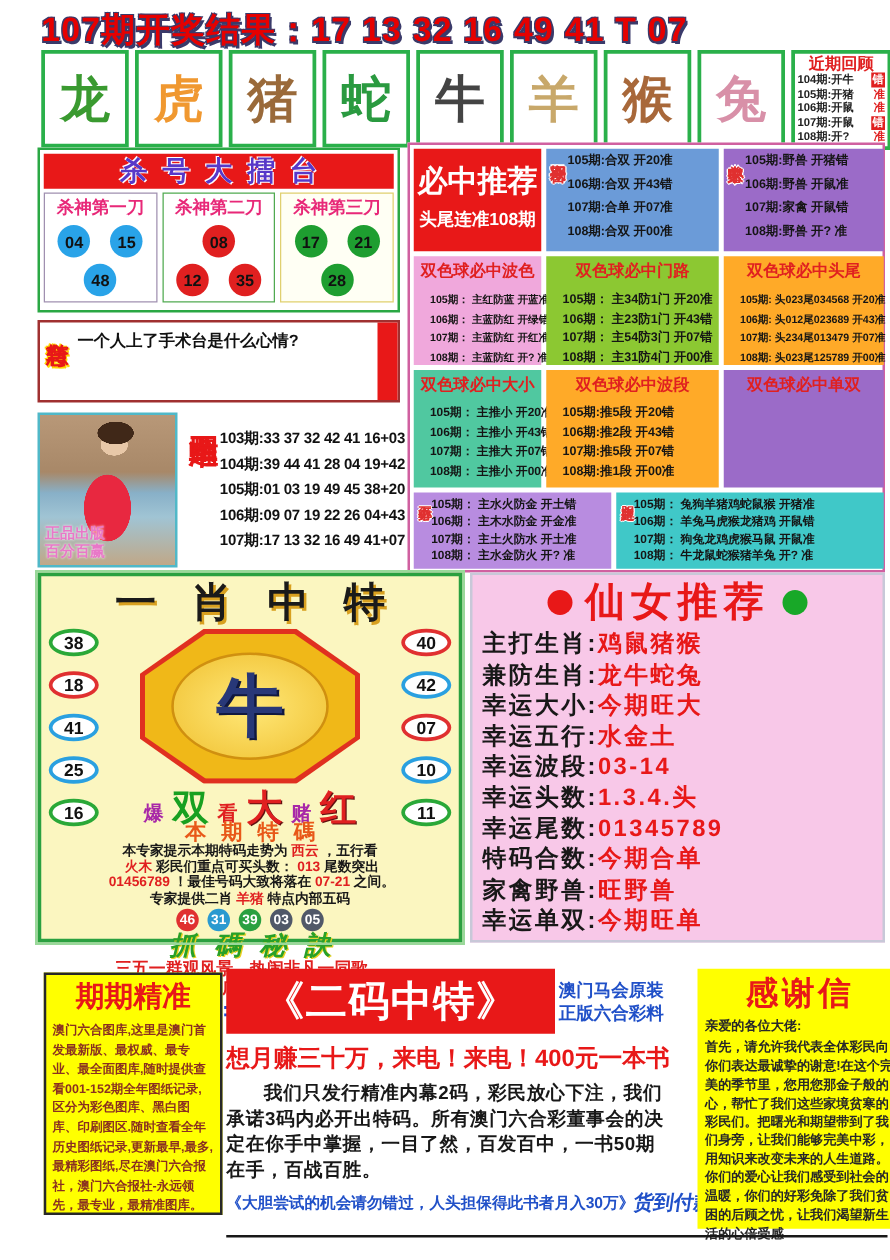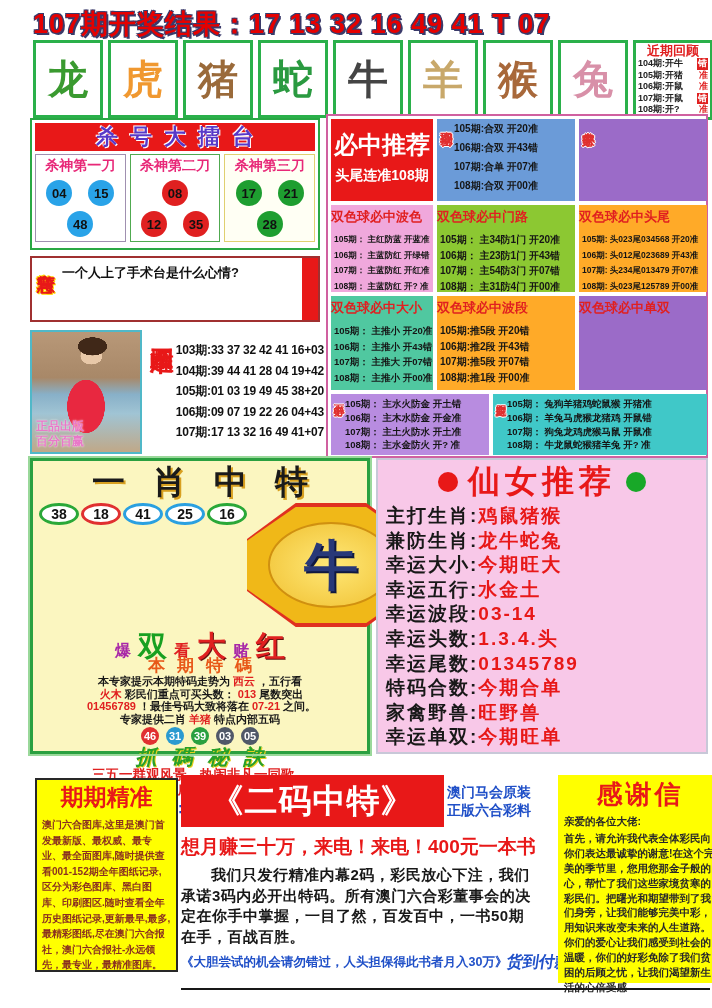--- a/index.html
+++ b/index.html
@@ -61,44 +61,44 @@
   .p-recommend{left:3px;top:3px;width:102px;height:82px;background:#e81818;color:#fff;text-align:center;font-weight:bold;}
   .rec-l1{font-size:24px;margin-top:10px;letter-spacing:0px;}
   .rec-l2{font-size:14px;margin-top:6px;white-space:nowrap;}
   .vpanel{display:flex;}
   .p-hedouble{left:109px;top:3px;width:138px;height:82px;background:#6b9bd8;}
   .p-beast{left:251px;top:3px;width:128px;height:82px;background:#9b6bc8;}
   .vlabel{writing-mode:vertical-rl;text-orientation:upright;color:#e03030;font-weight:bold;font-size:13px;line-height:16px;
     text-shadow:1px 0 0 #fff,-1px 0 0 #fff,0 1px 0 #fff,0 -1px 0 #fff;padding:3px 0 0 1px;}
   .p-rows{flex:1;font-weight:bold;color:#151515;white-space:nowrap;}
   .rows4-10 div{font-size:10px;line-height:19px;}
-  .p-title{color:#e02020;font-weight:bold;font-size:13px;text-align:left;padding-top:3px;}
+  .p-title{color:#e02020;font-weight:bold;font-size:13px;text-align:center;padding-top:3px;}
   .p-bose{left:3px;top:89px;width:102px;height:87px;background:#f0a8dc;}
   .p-menlu{left:109px;top:89px;width:138px;height:87px;background:#8cc832;}
   .p-touwei{left:251px;top:89px;width:128px;height:87px;background:#ffaa28;}
   .p-daxiao{left:3px;top:180px;width:102px;height:94px;background:#50c8a0;}
   .p-boduan{left:109px;top:180px;width:138px;height:94px;background:#ffaa28;}
   .p-danshuang{left:251px;top:180px;width:128px;height:94px;background:#9b6bc8;}
-  .t-rows{font-weight:bold;color:#151515;white-space:nowrap;padding:6px 2px 0 3px;}
+  .t-rows{font-weight:bold;color:#151515;white-space:nowrap;padding:6px 2px 0 3px;margin-left:10px;}
   .t-rows div{line-height:15.5px;}
   .fs85 div{font-size:8.5px}.fs95 div{font-size:9.5px}.fs10 div{font-size:10px}
   .p-wuxing{left:3px;top:278px;width:158px;height:61px;background:#b88ce0;}
   .p-shengxiao{left:165px;top:278px;width:214px;height:61px;background:#40c8c8;}
   .vlabel-sm{writing-mode:vertical-rl;text-orientation:upright;color:#e03030;font-weight:bold;font-size:11px;line-height:13px;
     text-shadow:1px 0 0 #fff,-1px 0 0 #fff,0 1px 0 #fff,0 -1px 0 #fff;padding:2px 0 0 1px;}
   .rows4-sm{flex:1;font-weight:bold;color:#151515;white-space:nowrap;padding-top:3px;}
   .rows4-sm div{font-size:9.5px;line-height:13.8px;}
 
   
   .ox-box{position:absolute;left:30px;top:458px;width:340px;height:296px;border:3px solid #2aa040;outline:2px solid #9ad89a;
     background:linear-gradient(180deg,#fffdе8,#fdf8c8 40%,#f8f0a0);background-color:#fbf6c0;box-sizing:border-box;padding:0 6px;}
   .ox-title{font-weight:bold;font-size:33px;letter-spacing:28px;padding-left:28px;text-align:center;color:#1a1a1a;
     text-shadow:2px 2px 0 #d8a020;height:40px;line-height:42px;white-space:nowrap;}
   .ox-mid{display:flex;justify-content:space-between;height:126px;}
-  .ox-col{display:flex;flex-direction:row;gap:2px;padding-top:2px;}
+  .ox-col{display:flex;flex-direction:column;gap:12px;padding-top:2px;}
   .oball{width:40px;height:22px;border-radius:50%;background:#fff;display:flex;align-items:center;justify-content:center;
     font-weight:bold;font-size:14px;color:#111;border:3px solid;box-sizing:border-box;}
   .ob-green{border-color:#2aa838}.ob-red{border-color:#e03030}.ob-blue{border-color:#2aa0e0}
   .med-outer{width:176px;height:124px;background:#e03020;clip-path:polygon(29% 0,71% 0,100% 29%,100% 71%,71% 100%,29% 100%,0 71%,0 29%);
     display:flex;align-items:center;justify-content:center;margin-top:2px;}
   .med-gold{width:168px;height:116px;background:#f0b818;clip-path:polygon(29% 0,71% 0,100% 29%,100% 71%,71% 100%,29% 100%,0 71%,0 29%);
     display:flex;align-items:center;justify-content:center;}
   .med-oval{width:122px;height:82px;background:radial-gradient(#ffe878,#f0c030);border:2px solid #d09010;border-radius:50%;
     display:flex;align-items:center;justify-content:center;}
   .med-ox{font-size:54px;font-weight:bold;color:#283878;text-shadow:2px 2px 0 #101840;line-height:1;}
@@ -279,20 +279,26 @@
       <div class="p-rows rows4-10">
         <div>105期:合双 开20准</div>
         <div>106期:合双 开43错</div>
         <div>107期:合单 开07准</div>
         <div>108期:合双 开00准</div>
       </div>
     </div>
 
     <div class="gpanel vpanel p-beast">
       <div class="vlabel">家兽必中</div>
+      <div class="p-rows rows4-10">
+        <div>105期:野兽 开猪错</div>
+        <div>106期:野兽 开鼠准</div>
+        <div>107期:家禽 开鼠错</div>
+        <div>108期:野兽 开? 准</div>
+      </div>
     </div>
 
     <div class="gpanel p-bose">
       <div class="p-title">双色球必中波色</div>
       <div class="t-rows fs85">
         <div>105期： 主红防蓝 开蓝准</div>
         <div>106期： 主蓝防红 开绿错</div>
         <div>107期： 主蓝防红 开红准</div>
         <div>108期： 主蓝防红 开? 准</div>
       </div>

